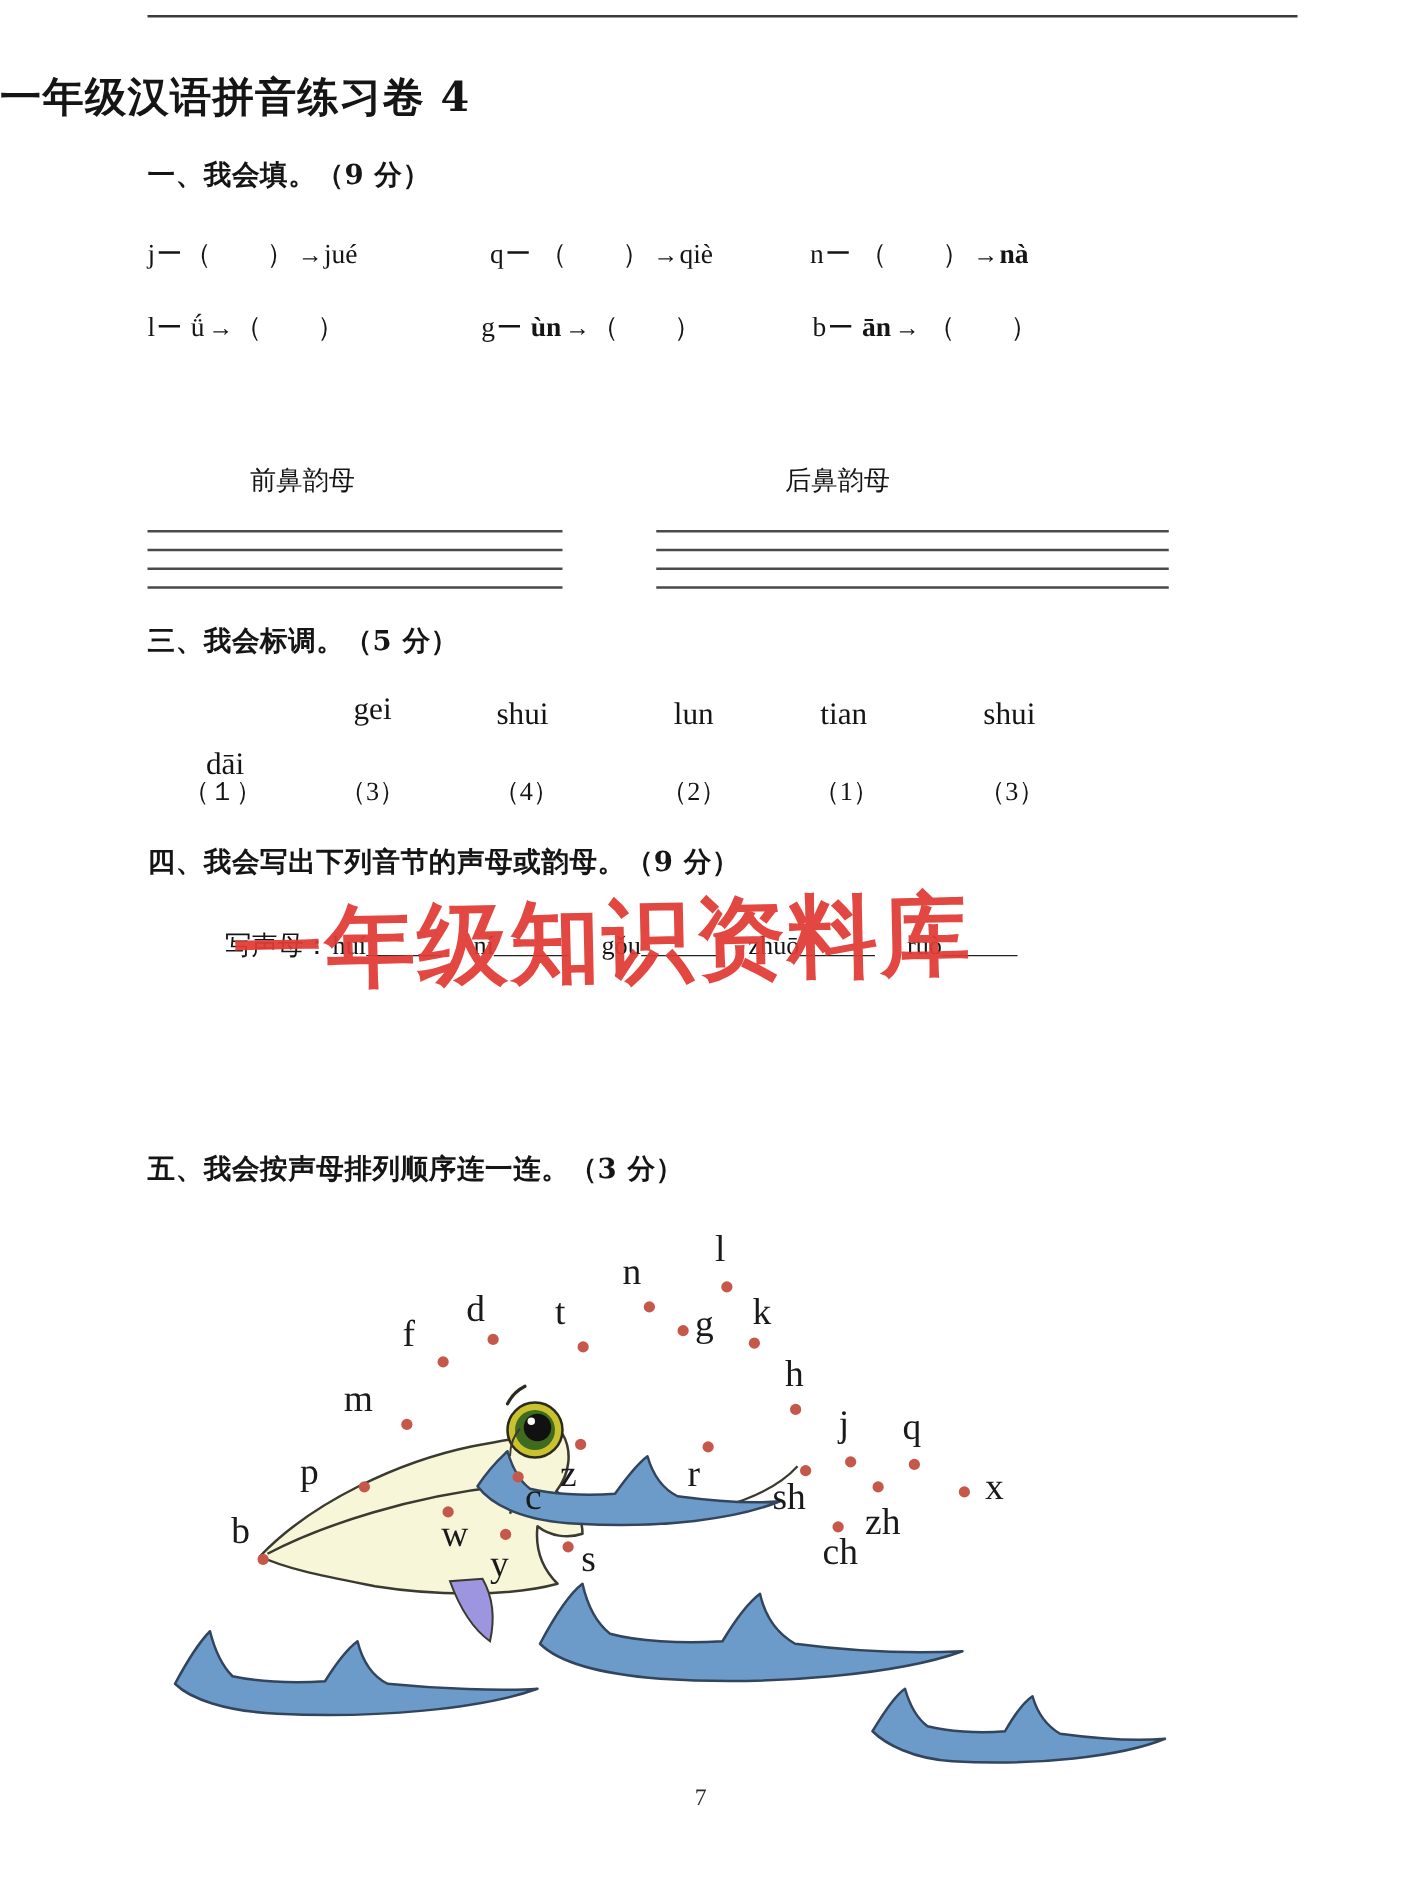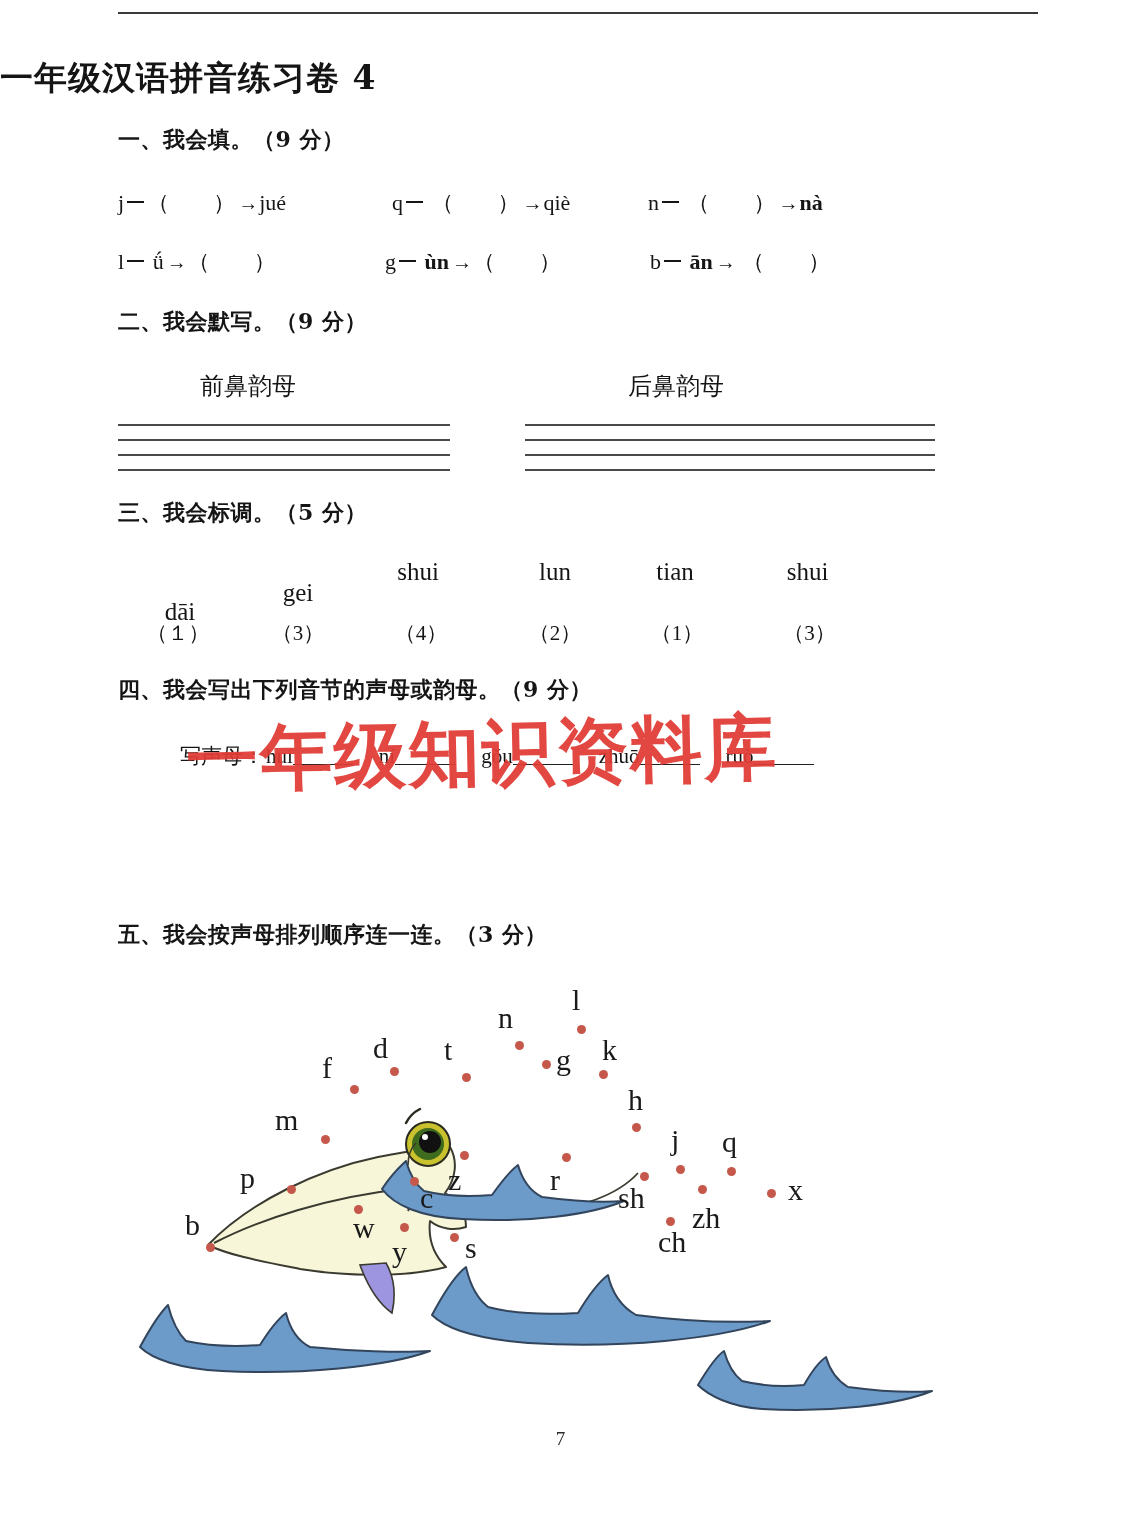--- a/index.html
+++ b/index.html
@@ -37,21 +37,21 @@
     font-size:22px;
     letter-spacing:0.5px;
     white-space:nowrap;
   }
   .s1cell{position:absolute;white-space:nowrap;font-size:22px;}
   .dash{display:inline-block;vertical-align:0.30em;width:17px;height:2px;background:#151515;margin:0 3px;}
   .arrow{display:inline-block;margin:0 1px 0 3px;font-size:20px;}
   .bold-res{font-weight:bold;}
 
   
-  .s2label{position:absolute;font-size:24px;white-space:nowrap;}
+  .s2label{position:absolute;font-size:21px;white-space:nowrap;}
   .stave{position:absolute;}
   .stave i{display:block;height:0;border-top:2px solid #4a4a4a;}
   .stave i+i{margin-top:13px;}
 
   
   .s3item{position:absolute;font-size:25px;white-space:nowrap;text-align:center;}
   .s3num{position:absolute;font-size:21px;white-space:nowrap;text-align:center;}
 
   
   .s4row{position:absolute;font-size:21px;white-space:nowrap;}
@@ -119,42 +119,41 @@
   <div class="s1cell" style="left:118px;top:247px;">
     <span>l</span><span class="dash"></span>&nbsp;<span>ǘ</span><span class="arrow">→</span><span>（&nbsp;&nbsp;&nbsp;&nbsp;&nbsp;&nbsp;&nbsp;&nbsp;）</span>
   </div>
   <div class="s1cell" style="left:385px;top:247px;">
     <span>g</span><span class="dash"></span>&nbsp;<span class="bold-res">ùn</span><span class="arrow">→</span><span>（&nbsp;&nbsp;&nbsp;&nbsp;&nbsp;&nbsp;&nbsp;&nbsp;）</span>
   </div>
   <div class="s1cell" style="left:650px;top:247px;">
     <span>b</span><span class="dash"></span>&nbsp;<span class="bold-res">ān</span><span class="arrow">→</span>&nbsp;<span>（&nbsp;&nbsp;&nbsp;&nbsp;&nbsp;&nbsp;&nbsp;&nbsp;）</span>
   </div>
 
-  <div class="sec-head" style="left:118px;top:307px;">二、我会默写。（9 分）</div>
 
   <div class="s2label" style="left:200px;top:370px;">前鼻韵母</div>
   <div class="s2label" style="left:628px;top:370px;">后鼻韵母</div>
 
   <div class="stave" style="left:118px;top:424px;width:332px;">
     <i></i>
     <i></i>
     <i></i>
     <i></i>
   </div>
   <div class="stave" style="left:525px;top:424px;width:410px;">
     <i></i>
     <i></i>
     <i></i>
     <i></i>
   </div>
 
   <div class="sec-head" style="left:118px;top:498px;">三、我会标调。（5 分）</div>
 
   <div class="s3item" style="left:130px;top:558px;width:100px;margin-top:40px;">dāi</div>
-  <div class="s3item" style="left:248px;top:579px;width:100px;font-family:Liberation Serif, serif;">gei</div>
+  <div class="s3item" style="left:248px;top:554px;width:100px;font-family:Liberation Serif, serif;">gei</div>
   <div class="s3item" style="left:363px;top:558px;width:110px;">shui</div>
   <div class="s3item" style="left:505px;top:558px;width:100px;">lun</div>
   <div class="s3item" style="left:622px;top:558px;width:106px;">tian</div>
   <div class="s3item" style="left:750px;top:558px;width:115px;">shui</div>
 
   <div class="s3num" style="left:128px;top:619px;width:100px;">（１）</div>
   <div class="s3num" style="left:248px;top:619px;width:100px;">（3）</div>
   <div class="s3num" style="left:366px;top:619px;width:110px;">（4）</div>
   <div class="s3num" style="left:505px;top:619px;width:100px;">（2）</div>
   <div class="s3num" style="left:624px;top:619px;width:106px;">（1）</div>

